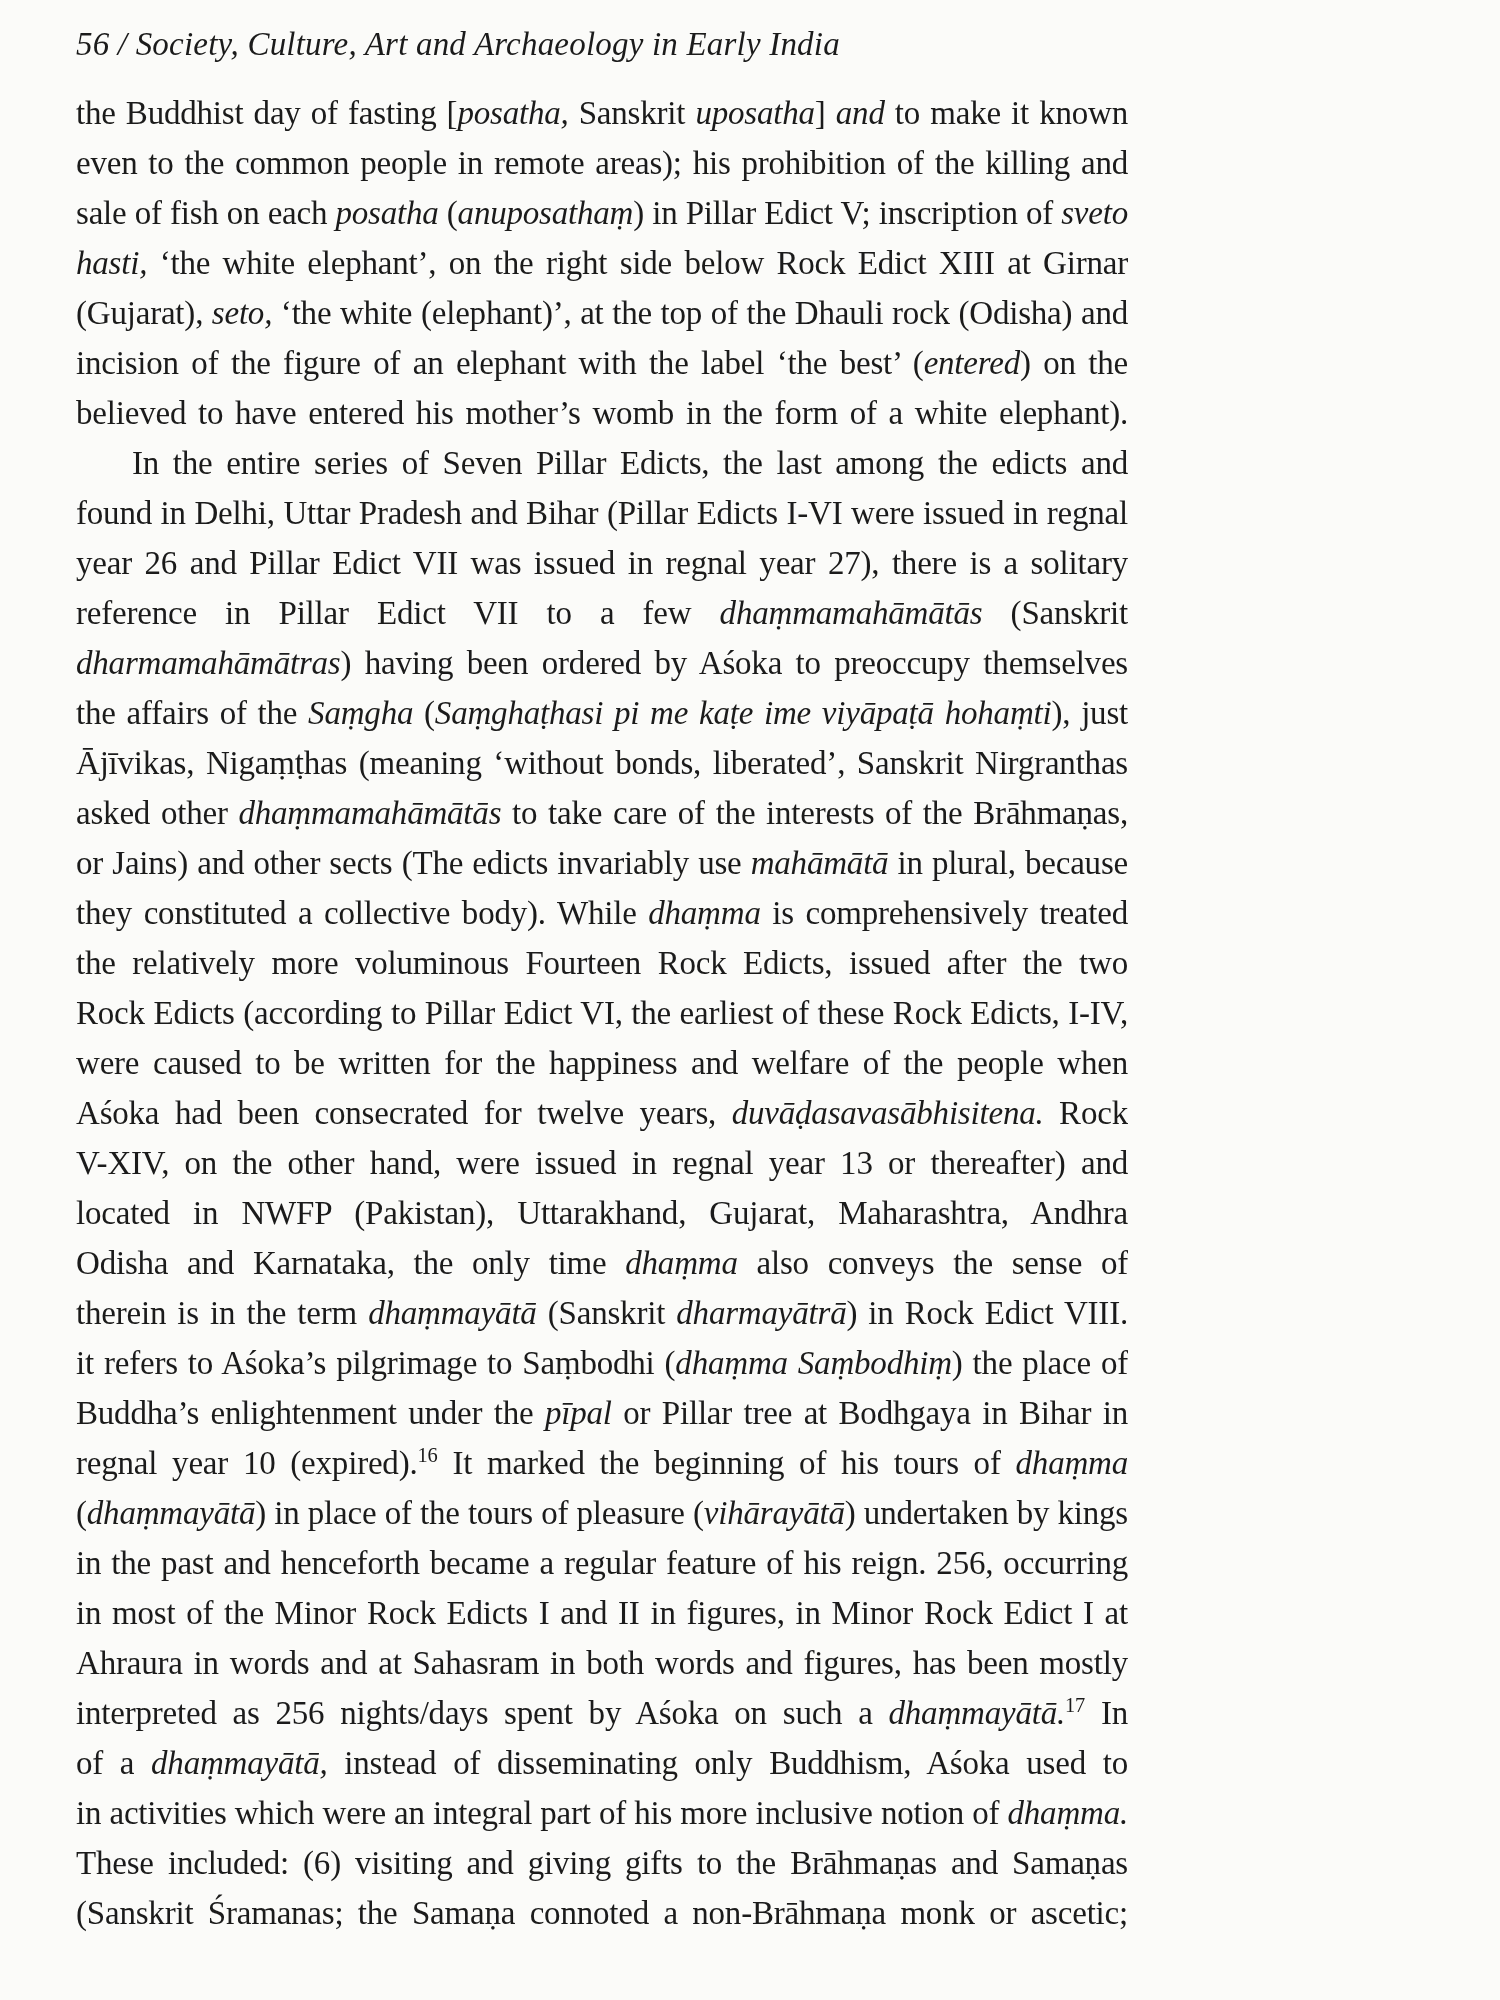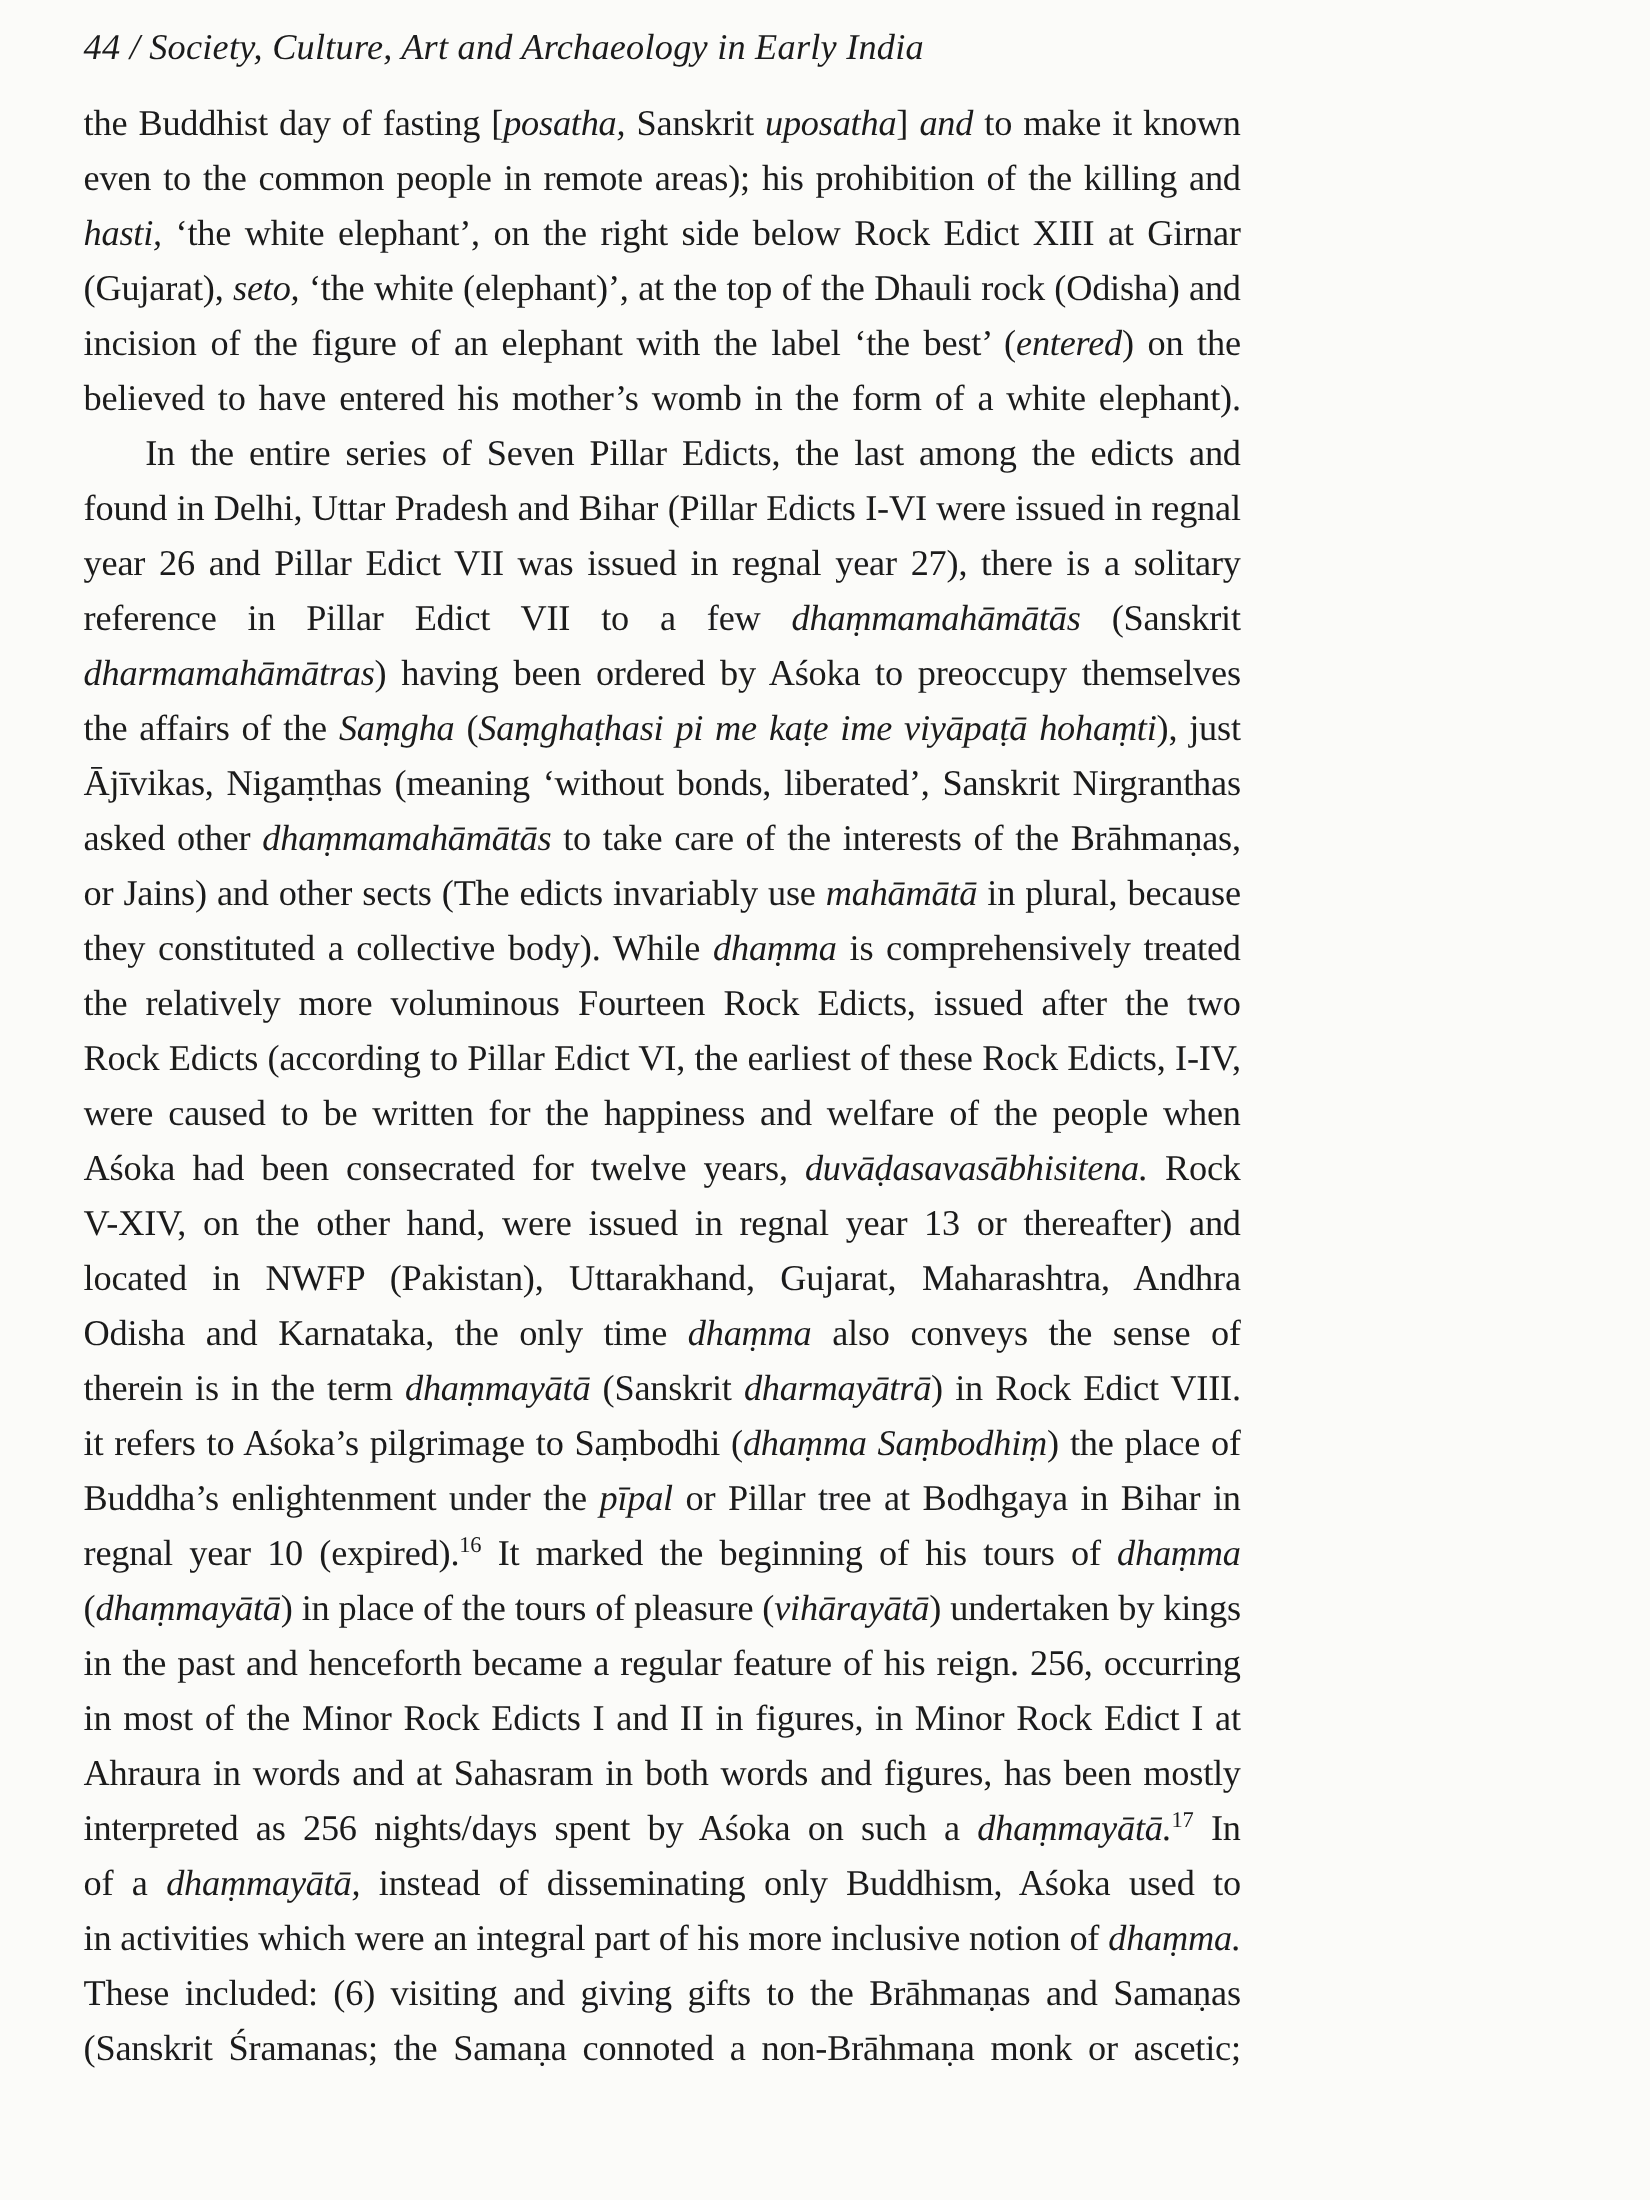--- a/index.html
+++ b/index.html
@@ -37,25 +37,26 @@
   .it { font-style: italic; }
   sup {
     font-size: 0.62em;
     line-height: 0;
     vertical-align: super;
   }
 </style>
 </head>
 <body style="background: rgb(251, 251, 249); color: rgb(27, 27, 27);">
 
-<div class="page-header">44 / Society, Culture, Art and Archaeology in Early India</div>
+<div class="page-header">56 / Society, Culture, Art and Archaeology in Early India</div>
 
 <div class="body-text">
     <div class="line"><span>the Buddhist day of fasting [</span><span class="it">posatha,</span><span> Sanskrit </span><span class="it">uposatha</span><span>] </span><span class="it">and</span><span> to make it known</span></div>
     <div class="line"><span>even to the common people in remote areas); his prohibition of the killing and</span></div>
+    <div class="line"><span>sale of fish on each </span><span class="it">posatha</span><span> (</span><span class="it">anuposathaṃ</span><span>) in Pillar Edict V; inscription of </span><span class="it">sveto</span></div>
     <div class="line"><span class="it">hasti,</span><span> ‘the white elephant’, on the right side below Rock Edict XIII at Girnar</span></div>
     <div class="line"><span>(Gujarat), </span><span class="it">seto,</span><span> ‘the white (elephant)’, at the top of the Dhauli rock (Odisha) and</span></div>
     <div class="line"><span>incision of the figure of an elephant with the label ‘the best’ (</span><span class="it">entered</span><span>) on the</span></div>
     <div class="line"><span>believed to have entered his mother’s womb in the form of a white elephant).</span></div>
     <div class="line indent"><span>In the entire series of Seven Pillar Edicts, the last among the edicts and</span></div>
     <div class="line"><span>found in Delhi, Uttar Pradesh and Bihar (Pillar Edicts I-VI were issued in regnal</span></div>
     <div class="line"><span>year 26 and Pillar Edict VII was issued in regnal year 27), there is a solitary</span></div>
     <div class="line"><span>reference in Pillar Edict VII to a few </span><span class="it">dhaṃmamahāmātās</span><span> (Sanskrit</span></div>
     <div class="line"><span class="it">dharmamahāmātras</span><span>) having been ordered by Aśoka to preoccupy themselves with</span></div>
     <div class="line"><span>the affairs of the </span><span class="it">Saṃgha</span><span> (</span><span class="it">Saṃghaṭhasi pi me kaṭe ime viyāpaṭā hohaṃti</span><span>), just as he</span></div>

